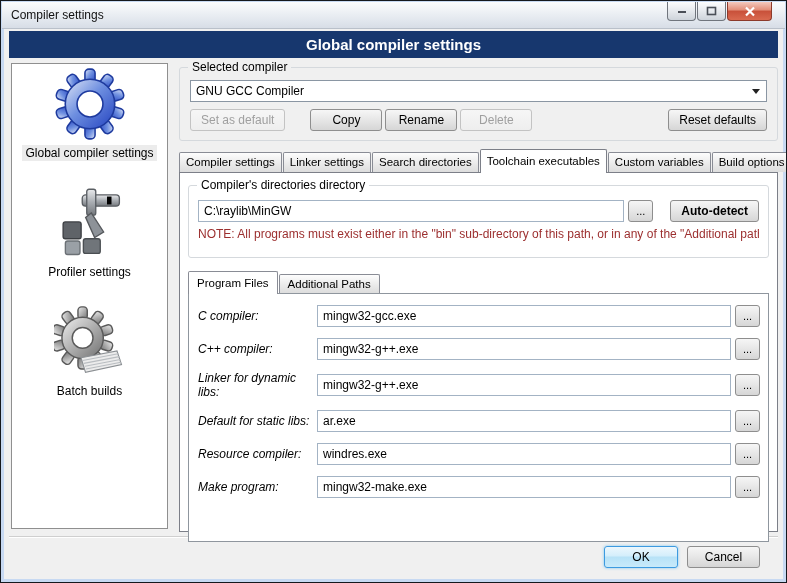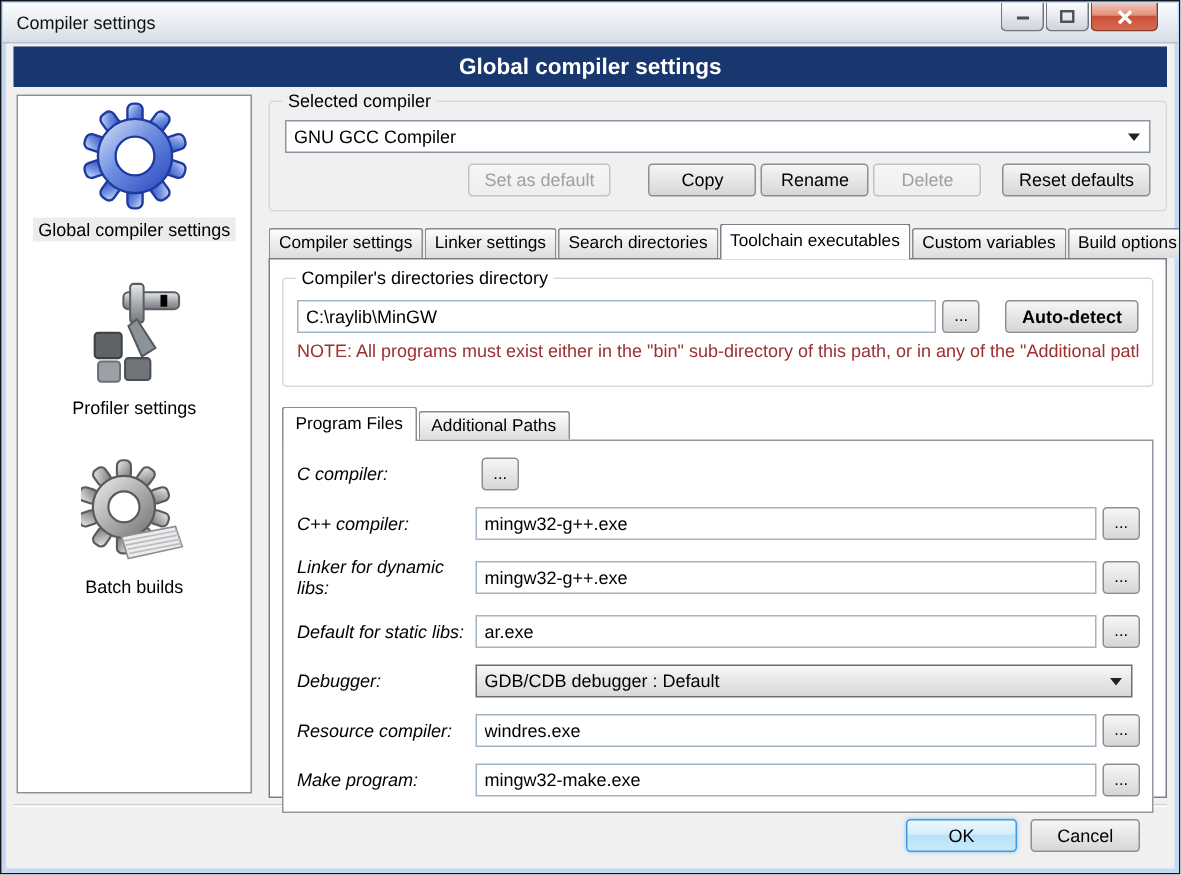--- a/index.html
+++ b/index.html
@@ -84,21 +84,21 @@
     height:22px; border:1px solid #8e8e8e; border-radius:3px;
     background:linear-gradient(#f6f6f6,#e8e8e8 45%,#d6d6d6);
     font-family:"Liberation Sans",sans-serif; font-size:12px; color:#000;
     padding:0 10px; cursor:default; white-space:nowrap;
   }
   .btn.disabled {
     color:#9f9f9f; border-color:#c3c3c3;
     background:linear-gradient(#f6f6f6,#eeeeee);
   }
   .btn-row { display:flex; align-items:center; margin:7px 10px 0 10px; }
-  .btn-setdefault { margin-left:122px; min-width:86px; }
+  .btn-setdefault { min-width:86px; }
   .btn-copy { margin-left:25px; min-width:72px; }
   .btn-rename { margin-left:3px; min-width:72px; }
   .btn-delete { margin-left:3px; min-width:72px; }
   .btn-reset { margin-left:auto; min-width:78px; }
 
   
   .tabs {
     display:flex; align-items:flex-end; height:24px; margin-top:7px;
     position:relative; z-index:2;
   }
@@ -316,20 +316,21 @@
 
       <div class="subtabs">
         <div class="subtab active">Program Files</div>
         <div class="subtab">Additional Paths</div>
       </div>
 
       <div class="subpanel">
 
         <div class="frow">
           <label class="flabel">C compiler:</label>
+          <input class="textbox" value="mingw32-gcc.exe" style="">
           <button class="browse">...</button>
         </div>
 
         <div class="frow">
           <label class="flabel">C++ compiler:</label>
           <input class="textbox" value="mingw32-g++.exe" style="">
           <button class="browse">...</button>
         </div>
 
         <div class="frow">
@@ -337,27 +338,20 @@
           <input class="textbox" value="mingw32-g++.exe" style="">
           <button class="browse">...</button>
         </div>
 
         <div class="frow">
           <label class="flabel">Default for static libs:</label>
           <input class="textbox" value="ar.exe" style="">
           <button class="browse">...</button>
         </div>
 
-        <div class="frow">
-          <label class="flabel">Debugger:</label>
-          <div class="combo">
-            <span>GDB/CDB debugger : Default</span>
-            <span class="combo-arrow"></span>
-          </div>
-        </div>
 
         <div class="frow">
           <label class="flabel">Resource compiler:</label>
           <input class="textbox" value="windres.exe" style="">
           <button class="browse">...</button>
         </div>
 
         <div class="frow">
           <label class="flabel">Make program:</label>
           <input class="textbox" value="mingw32-make.exe" style="">

